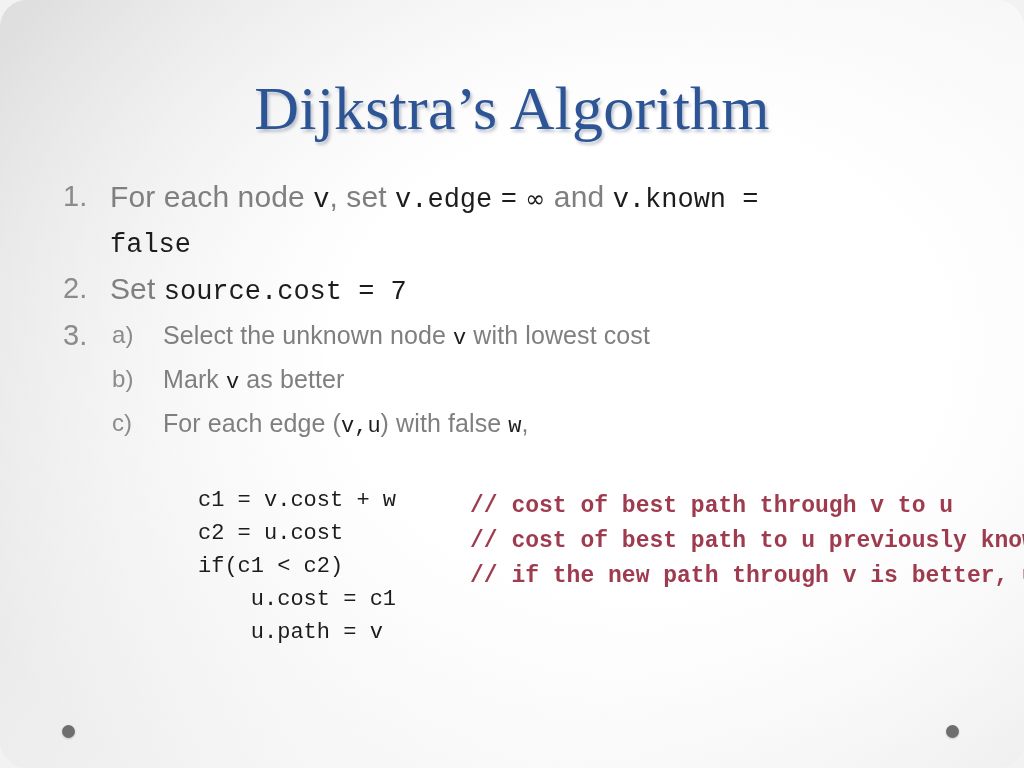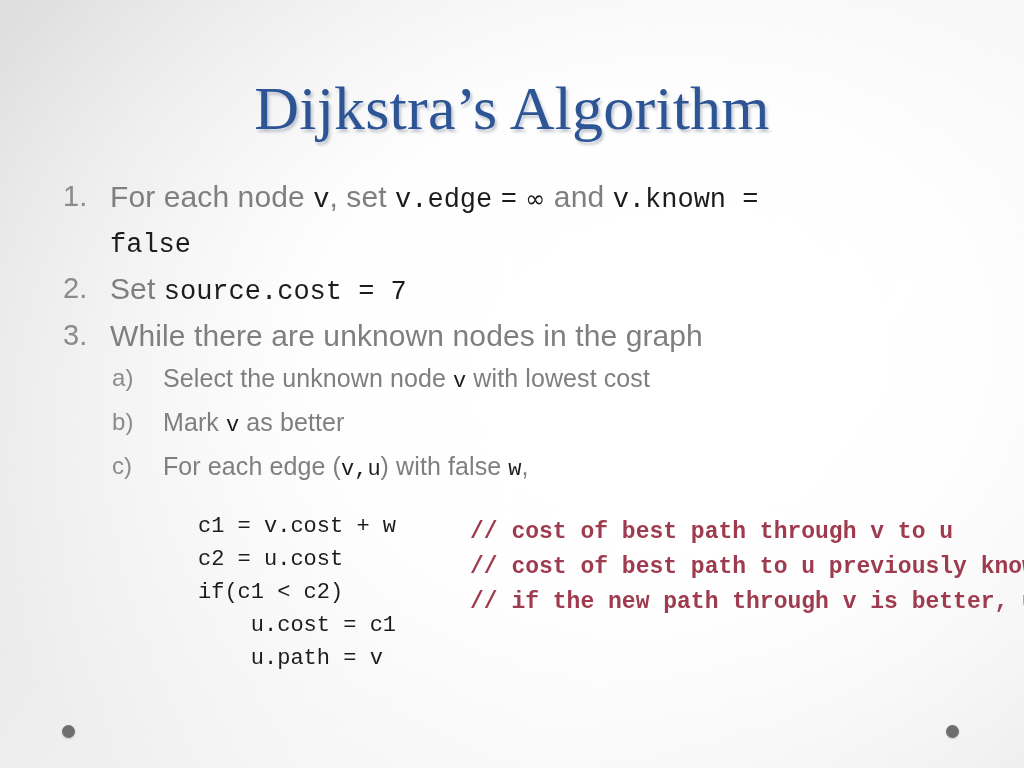--- a/index.html
+++ b/index.html
@@ -28,20 +28,21 @@
         rgba(238,238,238,0.15) 82%,
         rgba(232,232,232,0) 100%),
       linear-gradient(128deg,
         #dcdcdc 0%,
         #e4e4e4 18%,
         #ededed 36%,
         #f4f4f4 54%,
         #f7f7f7 70%,
         #f2f2f2 86%,
         #ebebeb 100%);
+    border-radius: 27px;
   }
 
   
   .title {
     position: absolute;
     left: 0;
     top: 76px;
     width: 1024px;
     text-align: center;
     font-family: "Liberation Serif", "DejaVu Serif", serif;
@@ -105,21 +106,21 @@
     letter-spacing: 0;
   }
   .lvl1 code { font-size: 27px; }
   .lvl2 code { font-size: 22px; }
   .inf { font-family: "DejaVu Sans", sans-serif; font-size: 24px; color:#1c1c1c; }
 
   
   .codearea {
     position: absolute;
     left: 0;
-    top: 510px;
+    top: 484px;
     width: 896px;
     height: 170px;
   }
   .codecol {
     position: absolute;
     left: 198px;
     top: 0;
     font-family: "Liberation Mono", "DejaVu Sans Mono", monospace;
     font-size: 22px;
     line-height: 33px;
@@ -162,21 +163,21 @@
     <div class="lvl1">
       <span class="marker">1.</span><span>For each node </span><code>v</code><span>, set </span><code>v.edge</code><span> </span><code>=</code><span> </span><span class="inf">∞</span><span> and </span><code>v.known =</code>
       <br><code>false</code>
     </div>
 
     <div class="lvl1">
       <span class="marker">2.</span><span>Set </span><code>source.cost = 7</code>
     </div>
 
     <div class="lvl1">
-      <span class="marker">3.</span><span>While there are unknown nodes in the graph</span>
+      <span class="marker">3.</span>
     </div>
 
     <div class="lvl2">
       <span class="marker">a)</span><span>Select the unknown node </span><code>v</code><span> with lowest cost</span>
     </div>
 
     <div class="lvl2">
       <span class="marker">b)</span><span>Mark </span><code>v</code><span> as better</span>
     </div>
 

